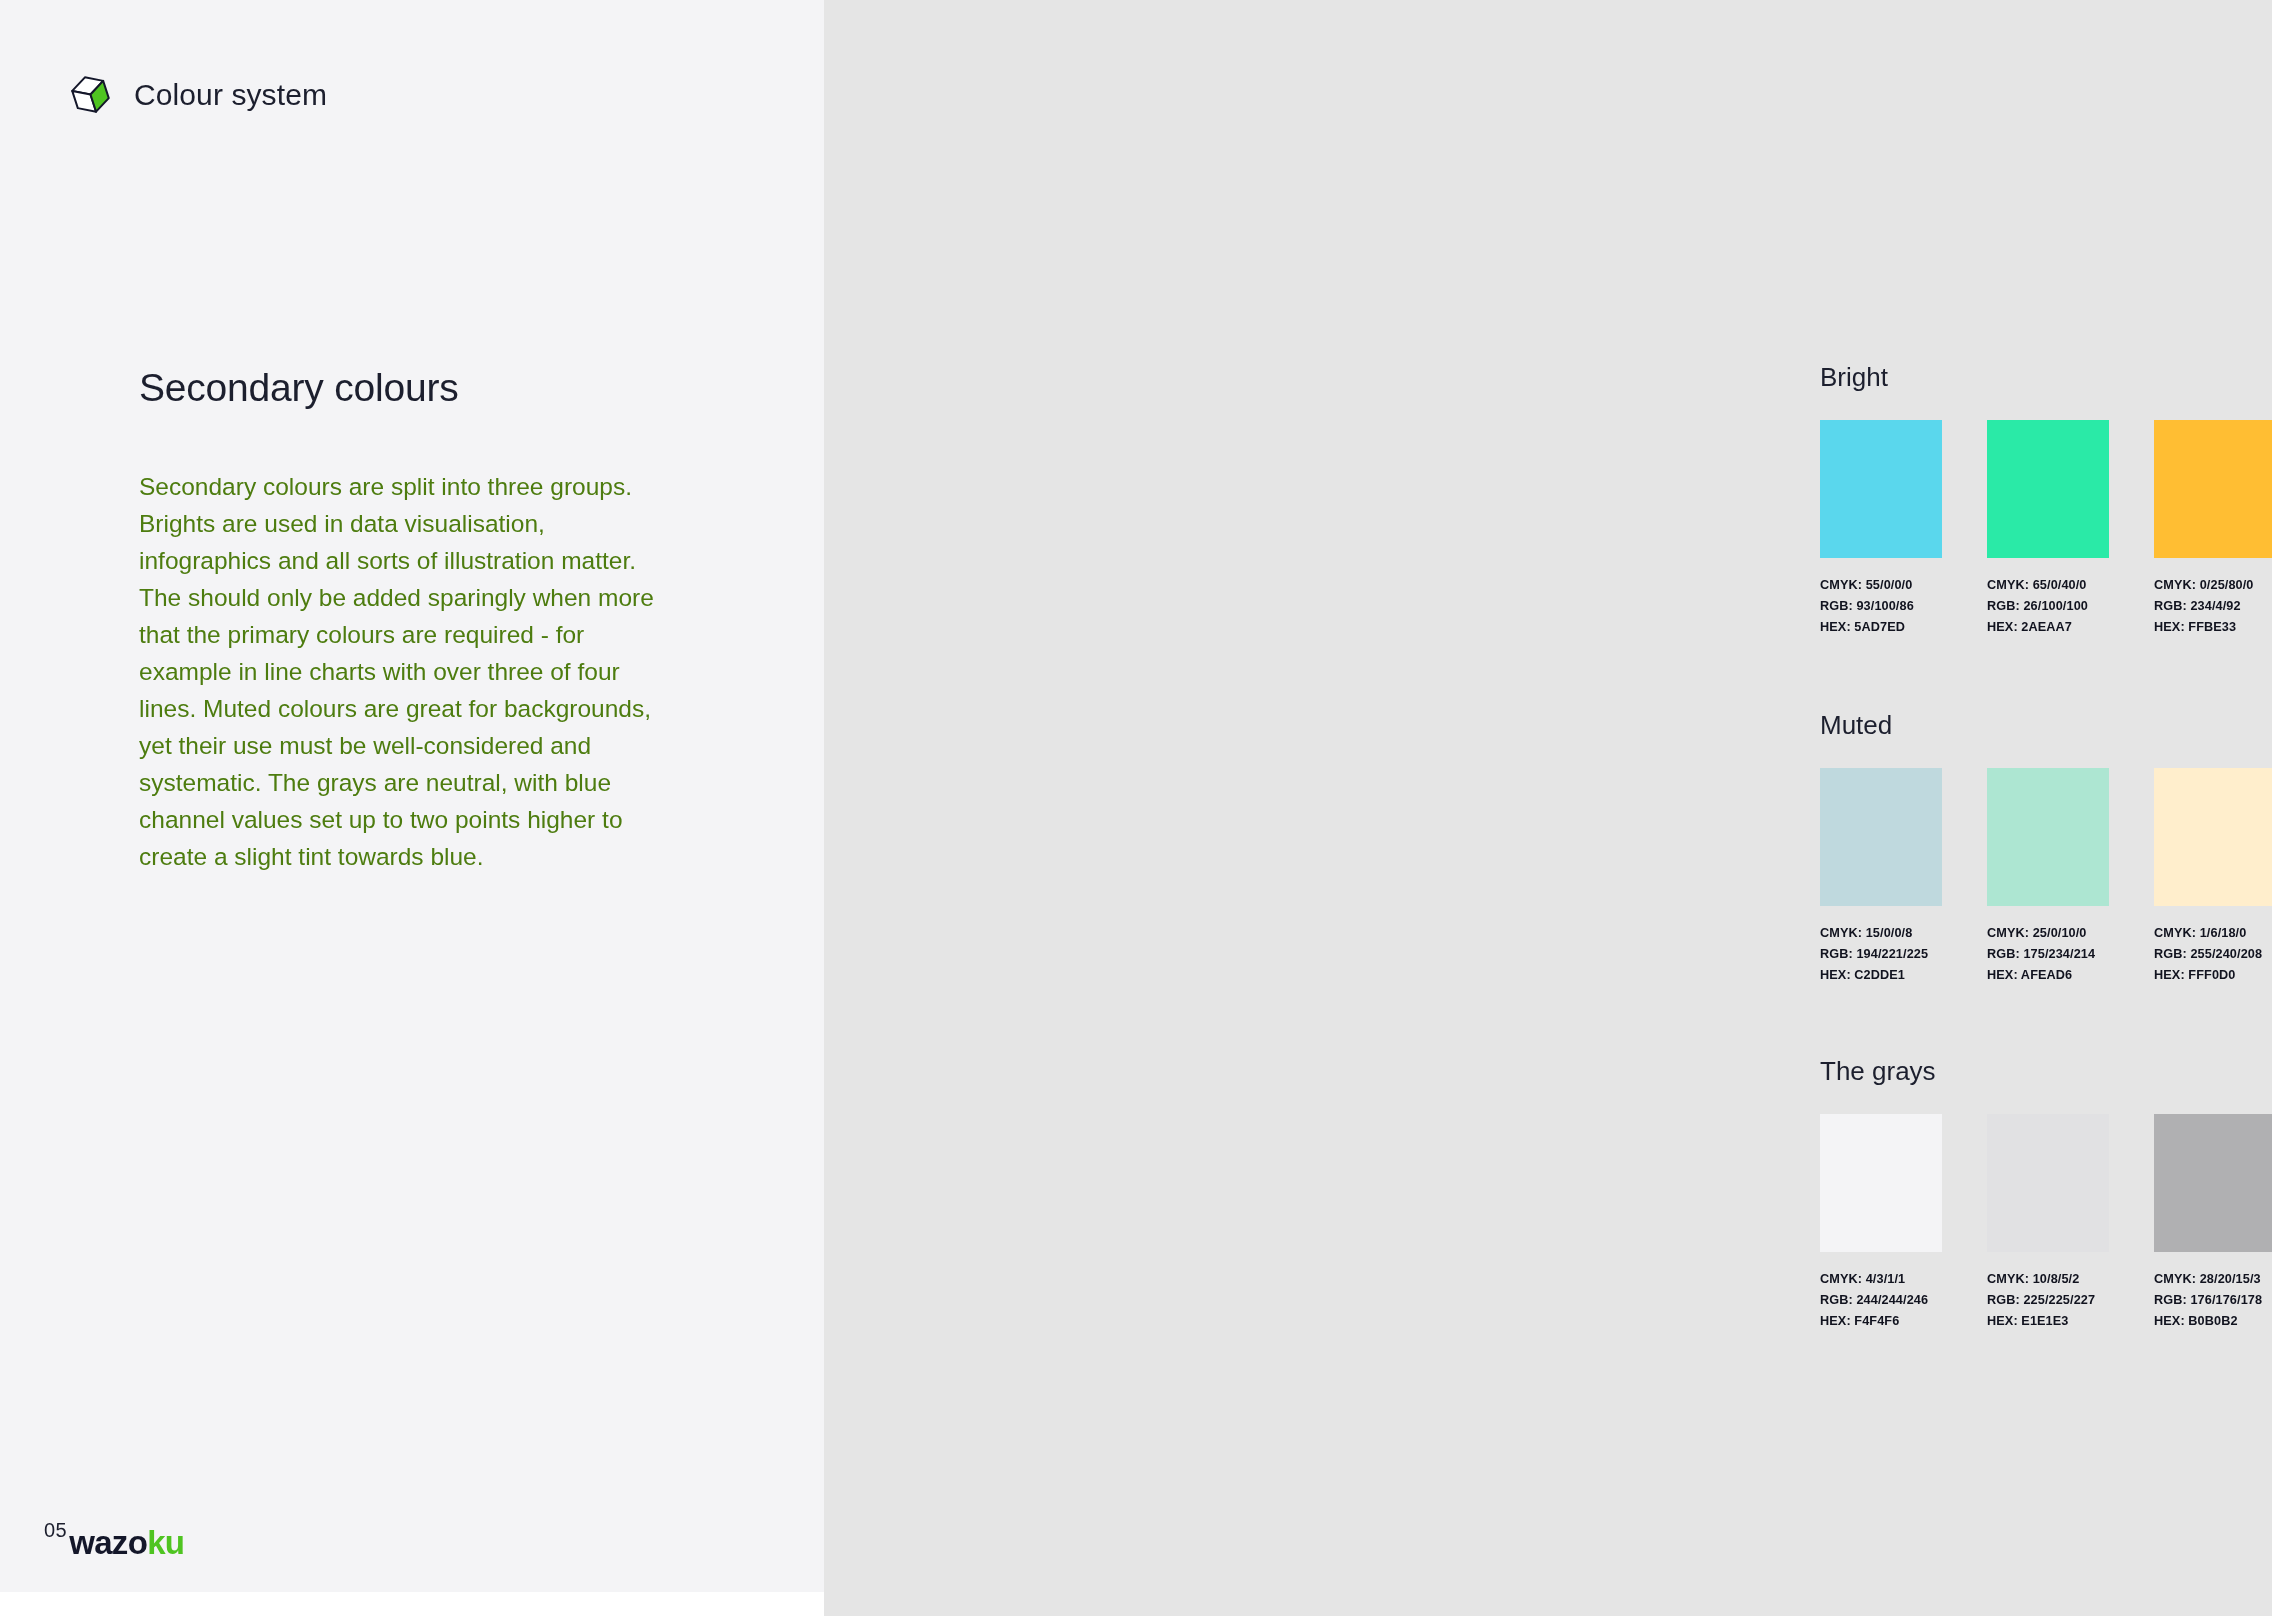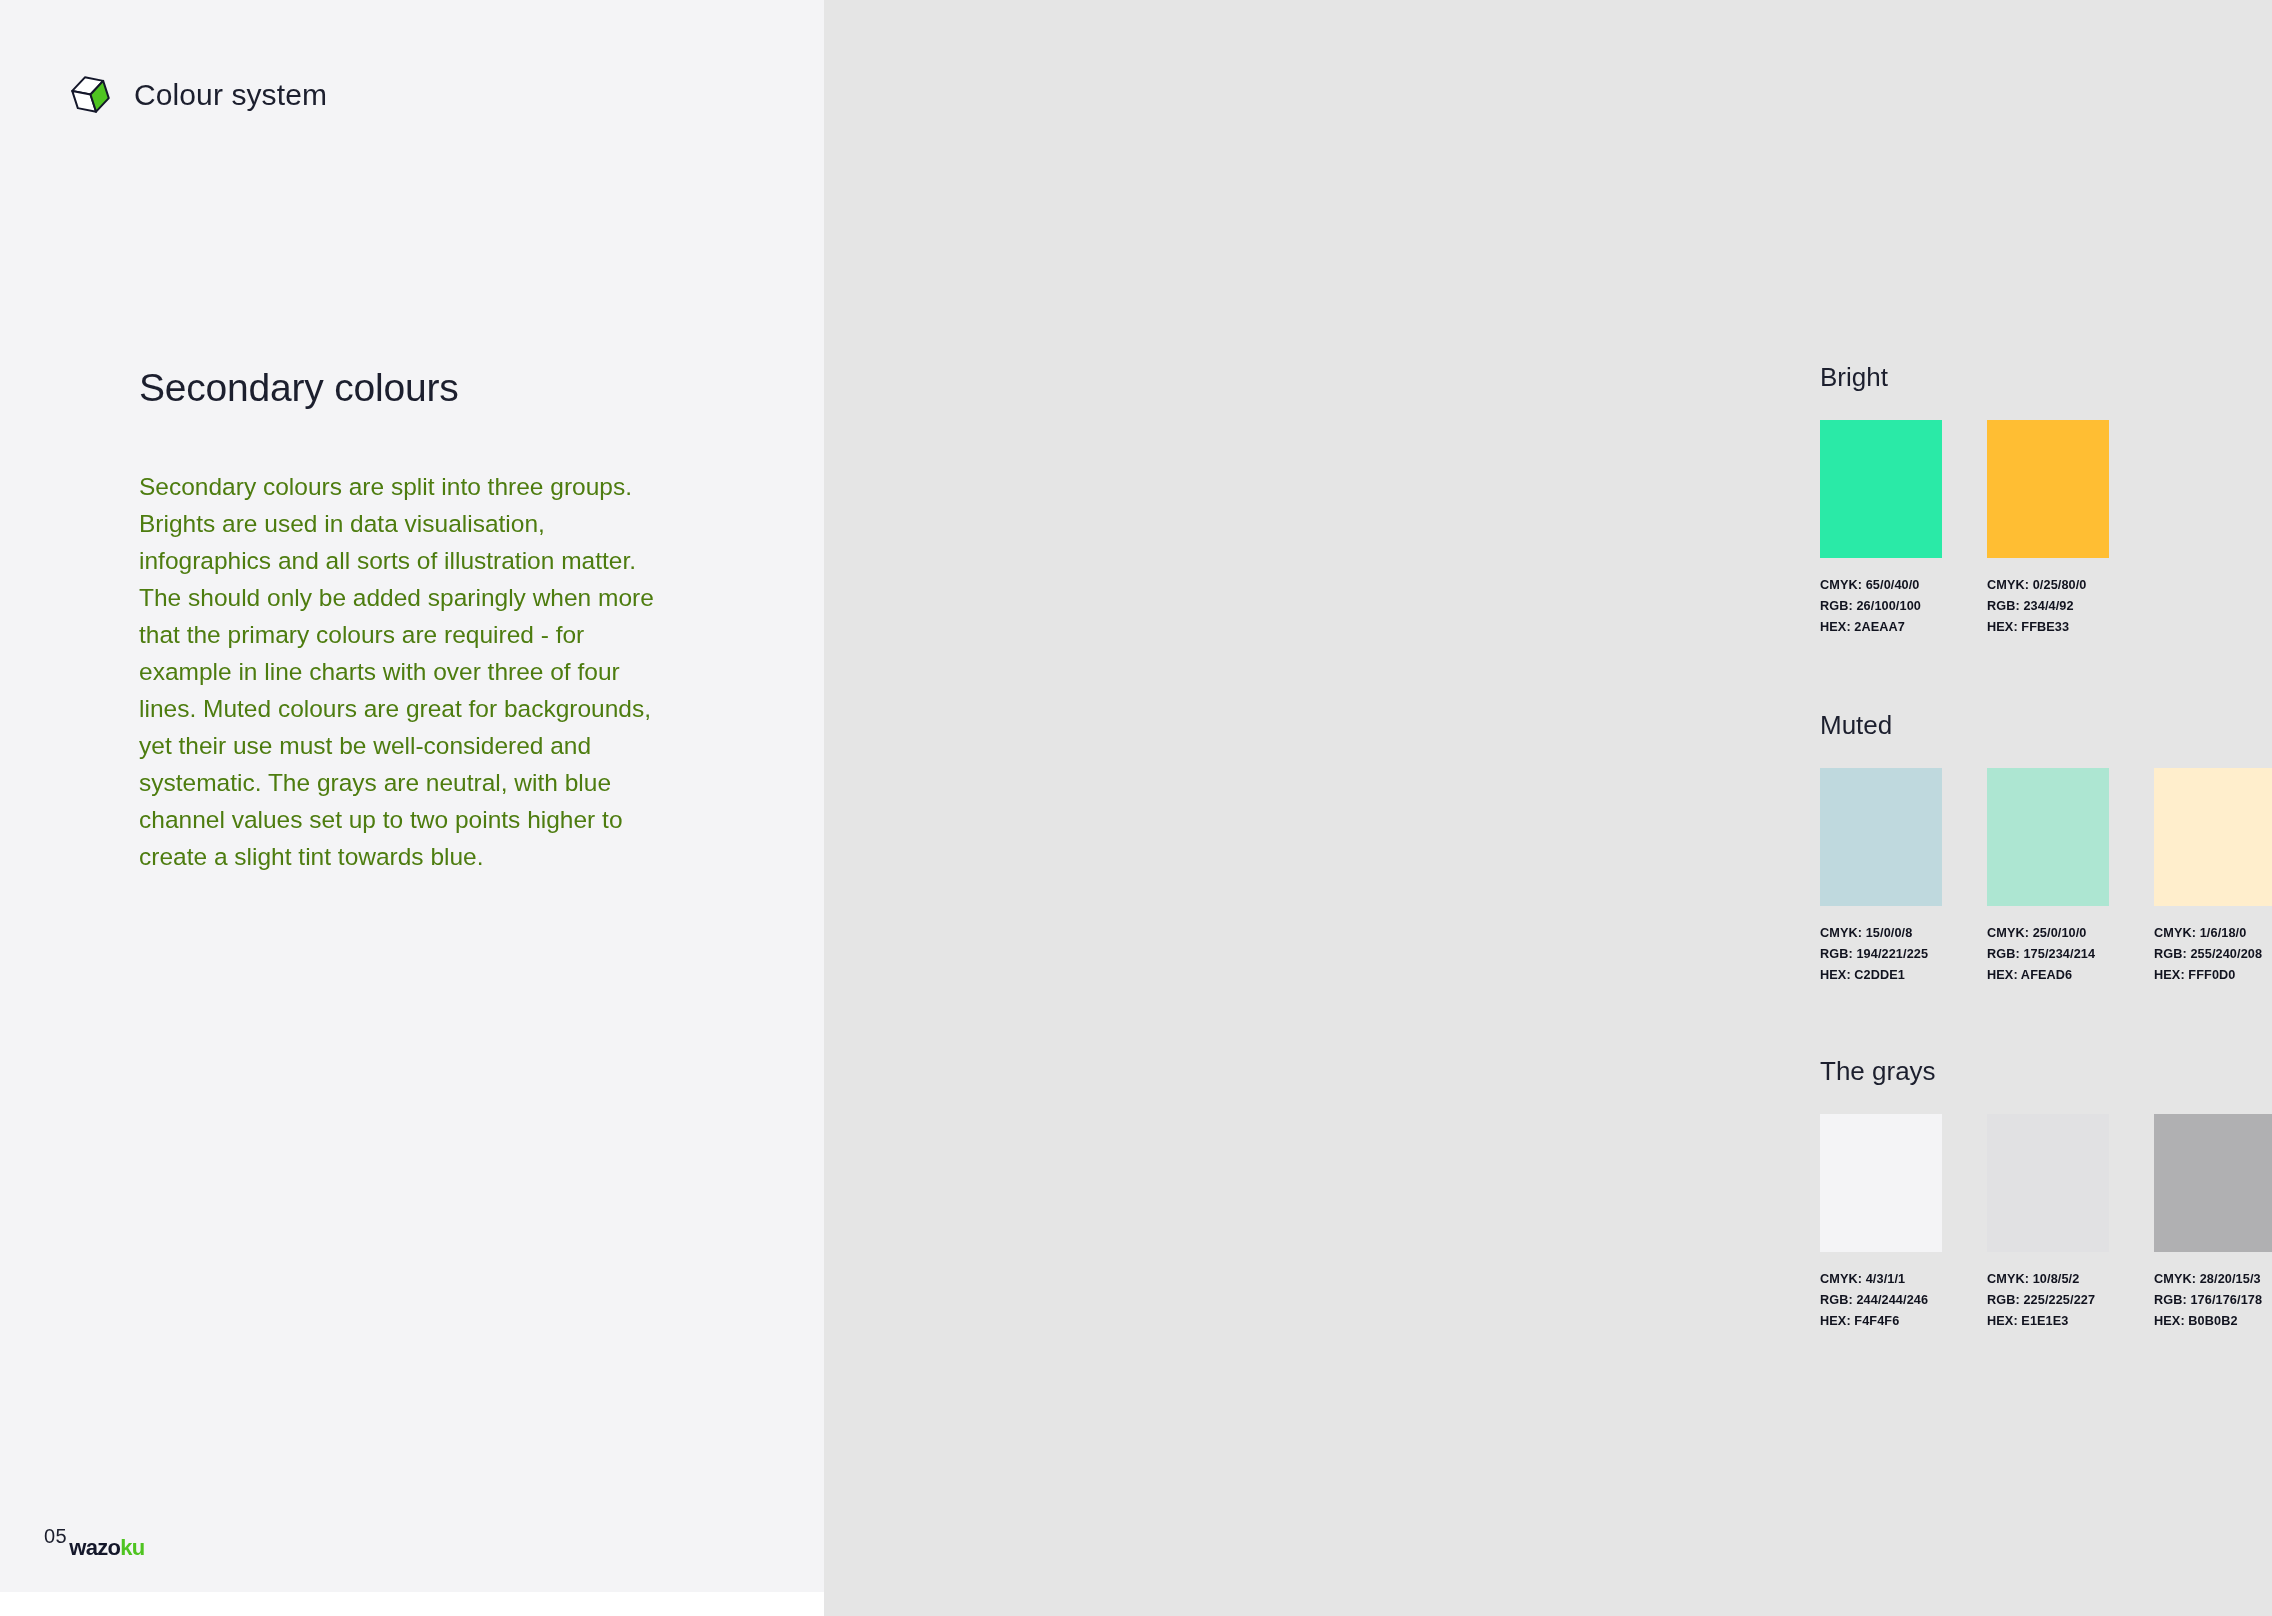--- a/index.html
+++ b/index.html
@@ -79,21 +79,21 @@
     display: flex;
     align-items: center;
     gap: 2px;
   }
   .footer-page-num {
     font-size: 20px;
     color: #1c1f2e;
     letter-spacing: 0.5px;
   }
   .wordmark {
-    font-size: 22px;
+    font-size: 33px;
     font-weight: 700;
     letter-spacing: -0.7px;
     line-height: 1;
     display: inline-block;
     margin-top: 24px;
   }
   .wordmark .wm-dark { color: #14172a; }
   .wordmark .wm-green { color: #4fc421; }
 
   
@@ -173,20 +173,28 @@
       <span class="footer-page-num">05</span>
       <span class="wordmark"><span class="wm-dark">wazo</span><span class="wm-green">ku</span></span>
     </div>
   </div>
 
   <div class="right-panel">
     <div class="swatch-section section-bright">
       <h2 class="section-title">Bright</h2>
       <div class="swatch-row">
           <div class="swatch-cell">
+            <div class="swatch-chip" style="background: rgb(90, 215, 237);"></div>
+            <div class="swatch-meta">
+              <span>CMYK: 55/0/0/0</span>
+              <span>RGB: 93/100/86</span>
+              <span>HEX: 5AD7ED</span>
+            </div>
+          </div>
+          <div class="swatch-cell">
             <div class="swatch-chip" style="background: rgb(42, 234, 167);"></div>
             <div class="swatch-meta">
               <span>CMYK: 65/0/40/0</span>
               <span>RGB: 26/100/100</span>
               <span>HEX: 2AEAA7</span>
             </div>
           </div>
           <div class="swatch-cell">
             <div class="swatch-chip" style="background: rgb(255, 190, 51);"></div>
             <div class="swatch-meta">

